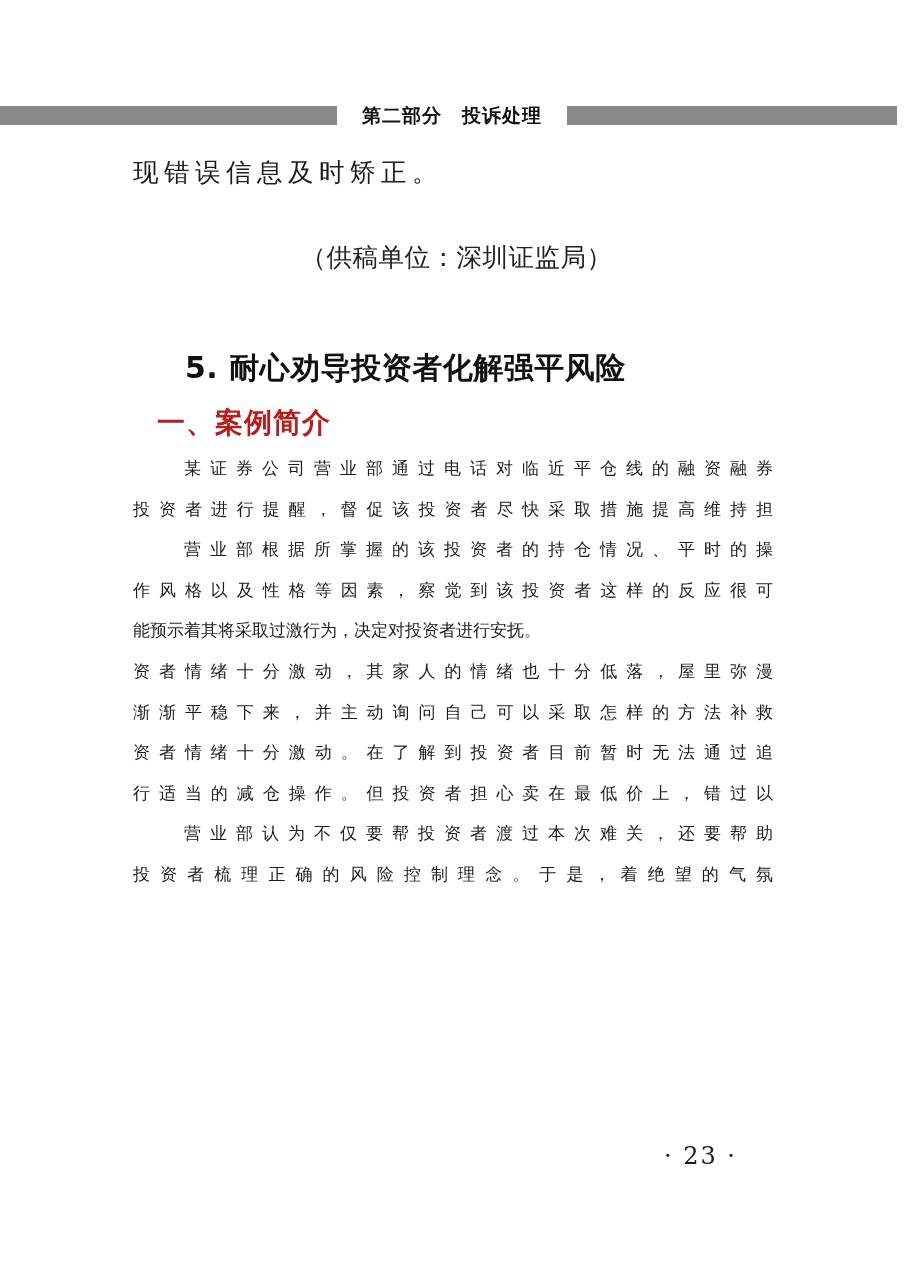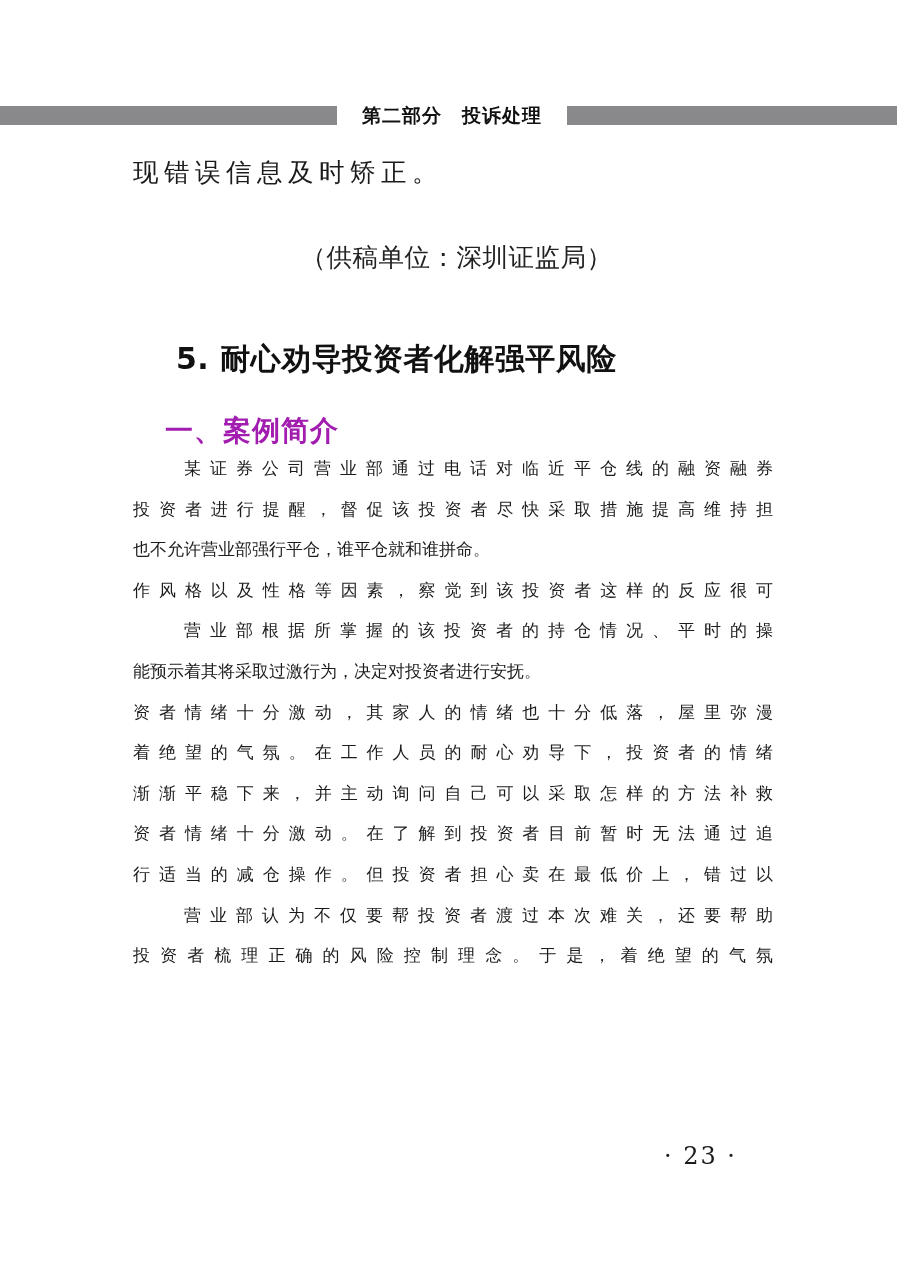--- a/index.html
+++ b/index.html
@@ -30,31 +30,31 @@
     white-space:nowrap;
   }
   
   .attribution{
     position:absolute;left:133px;top:237px;width:647px;
     text-align:center;
     font-size:25.5px;line-height:40px;letter-spacing:0.5px;
     color:#222;
   }
   .case-title{
-    position:absolute;left:168px;top:331px;margin:8px;
+    position:absolute;left:168px;top:331px;margin:17px;
     font-family:"DejaVu Sans","Liberation Sans",sans-serif;
     font-weight:bold;font-size:30px;line-height:40px;
     color:#111;letter-spacing:0.5px;
     white-space:nowrap;
   }
   .subsection-title{
-    position:absolute;left:157px;top:402px;margin:8px;
+    position:absolute;left:157px;top:402px;margin:0;
     font-family:"DejaVu Sans","Liberation Sans",sans-serif;
     font-weight:bold;font-size:28px;line-height:42px;
-    color:#a21caf;letter-spacing:1px;
+    color:#b91c1c;letter-spacing:1px;
     white-space:nowrap;
   }
   
   .body-text{
     position:absolute;left:133px;top:448px;width:640px;
   }
   .body-text .line{
     font-size:17px;line-height:40.6px;height:40.6px;
     text-align:justify;
     text-align-last:justify;
@@ -83,26 +83,24 @@
 
   <div class="attribution">（供稿单位：深圳证监局）</div>
 
   <h2 class="case-title">5. 耐心劝导投资者化解强平风险</h2>
 
   <h3 class="subsection-title">一、案例简介</h3>
 
   <div class="body-text" id="paragraphs">
       <div class="line indent">某证券公司营业部通过电话对临近平仓线的融资融券</div>
       <div class="line">投资者进行提醒，督促该投资者尽快采取措施提高维持担</div>
-      <div class="line lastline">也不允许营业部强行平仓，谁平仓就和谁拼命。</div>
+      <div class="line indent">营业部根据所掌握的该投资者的持仓情况、平时的操</div>
       <div class="line">作风格以及性格等因素，察觉到该投资者这样的反应很可</div>
-      <div class="line indent">营业部根据所掌握的该投资者的持仓情况、平时的操</div>
       <div class="line lastline">能预示着其将采取过激行为，决定对投资者进行安抚。</div>
       <div class="line">资者情绪十分激动，其家人的情绪也十分低落，屋里弥漫</div>
-      <div class="line">着绝望的气氛。在工作人员的耐心劝导下，投资者的情绪</div>
       <div class="line">渐渐平稳下来，并主动询问自己可以采取怎样的方法补救</div>
       <div class="line">资者情绪十分激动。在了解到投资者目前暂时无法通过追</div>
       <div class="line">行适当的减仓操作。但投资者担心卖在最低价上，错过以</div>
       <div class="line indent">营业部认为不仅要帮投资者渡过本次难关，还要帮助</div>
       <div class="line">投资者梳理正确的风险控制理念。于是，着绝望的气氛</div>
     </div>
 
   <div class="page-number">· 23 ·</div>
 
 </div>

